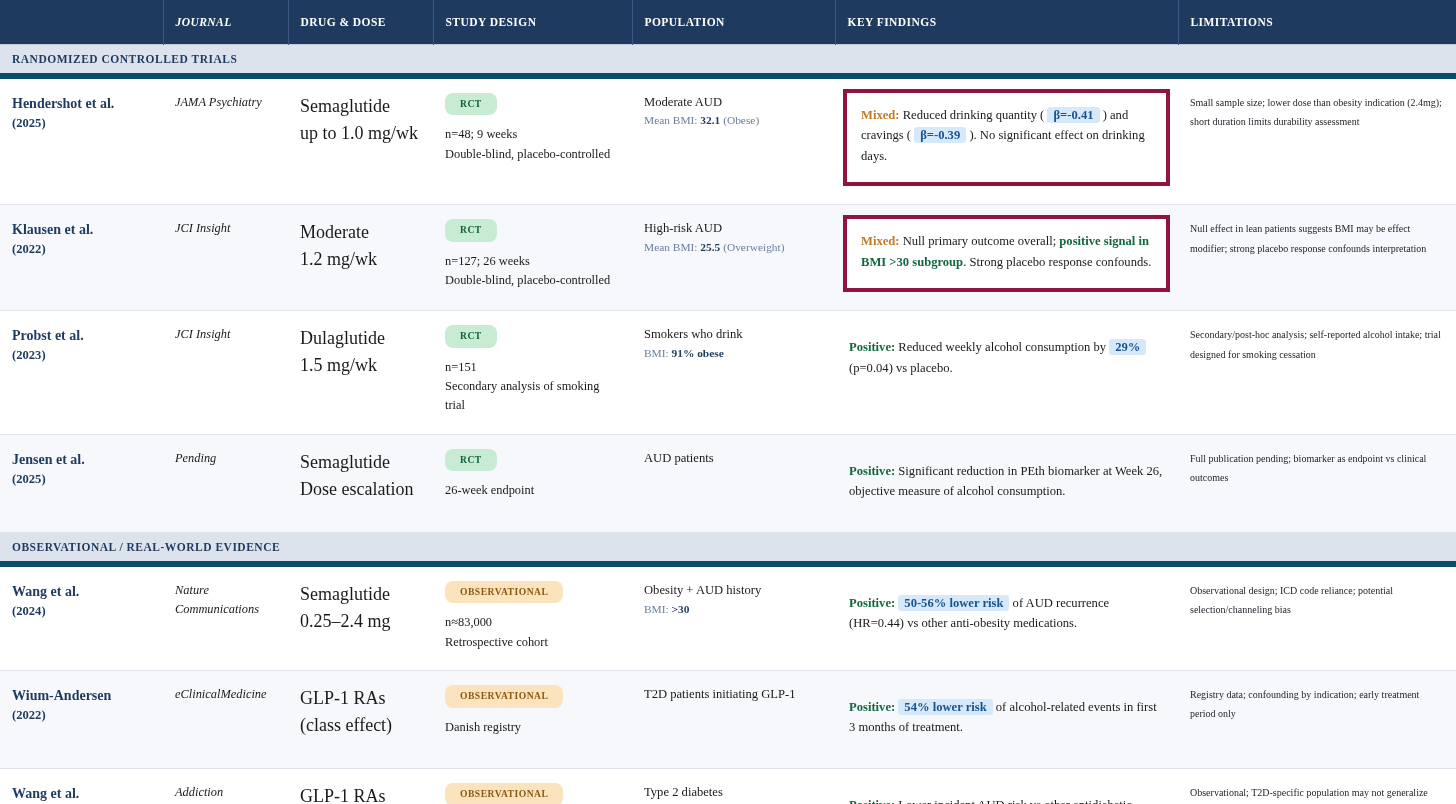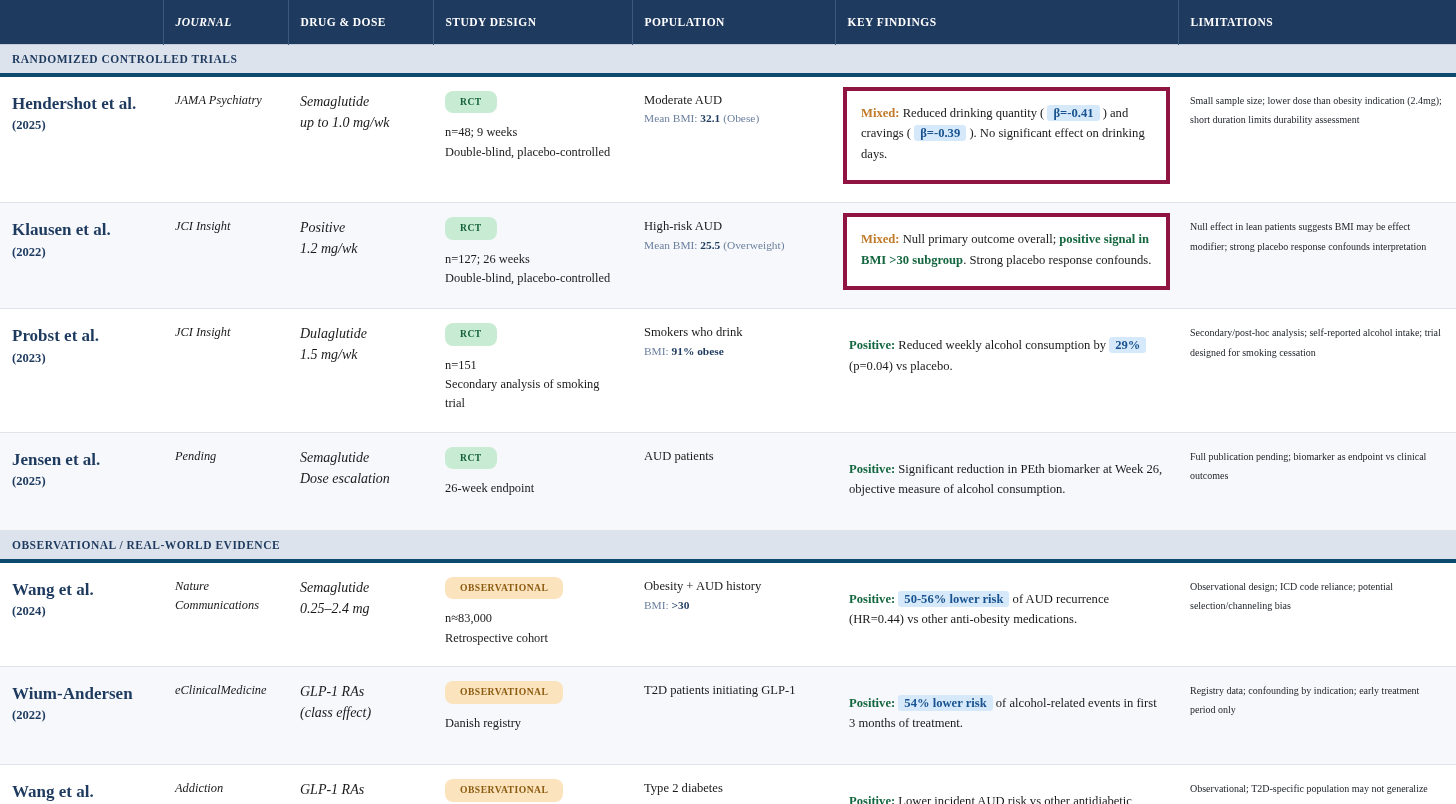--- a/index.html
+++ b/index.html
@@ -45,45 +45,45 @@
 
   
   tr.section-row td {
     background: #dde3ec;
     color: #1e3a5f;
     font-size: 11.5px;
     font-weight: bold;
     letter-spacing: 0.5px;
     padding: 8px 12px;
     border-top: 1px solid #c3ccdb;
-    border-bottom: 4px solid #0c4a6e;
+    border-bottom: 6px solid #0c4a6e;
   }
 
   
   tbody tr.data-row td {
     padding: 14px 12px 18px 12px;
     vertical-align: top;
     border-bottom: 1px solid #dfe3ea;
     font-size: 12.6px;
     line-height: 1.55;
   }
   tbody tr.data-row.alt td { background: #f6f8fb; }
   tbody tr.data-row td.cell-key { padding-left: 8px; padding-right: 8px; }
 
   .study-name {
     color: #1e3a5f;
     font-weight: bold;
-    font-size: 17px;
+    font-size: 14px;
     line-height: 1.5;
   }
   .study-year { color: #1e3a5f; font-weight: bold; }
 
   .journal { font-style: italic; font-size: 12.4px; color: #1a1a1a; line-height: 1.45; }
 
-  .drug-line { font-size: 14px; line-height: 1.5; font-style: italic; }
+  .drug-line { font-size: 18px; line-height: 1.5; }
 
   
   .badge {
     display: inline-block;
     font-size: 9.6px;
     font-weight: bold;
     letter-spacing: 0.5px;
     padding: 4px 15px;
     border-radius: 8px;
     font-family: "Liberation Serif", serif;
@@ -205,21 +205,21 @@
 
     <tr class="data-row alt">
       <td>
         <div class="study-name">Klausen et al.</div>
         <div class="study-year">(2022)</div>
       </td>
       <td>
         <span class="journal">JCI Insight</span>
       </td>
       <td>
-        <div class="drug-line">Positive</div>
+        <div class="drug-line">Moderate</div>
         <div class="drug-line">1.2 mg/wk</div>
       </td>
       <td>
         <span class="badge rct">RCT</span>
         <span class="design-note first">n=127; 26 weeks</span>
         <span class="design-note">Double-blind, placebo-controlled</span>
       </td>
       <td>
         <div class="pop-main">High-risk AUD</div>
         <div class="pop-sub">

